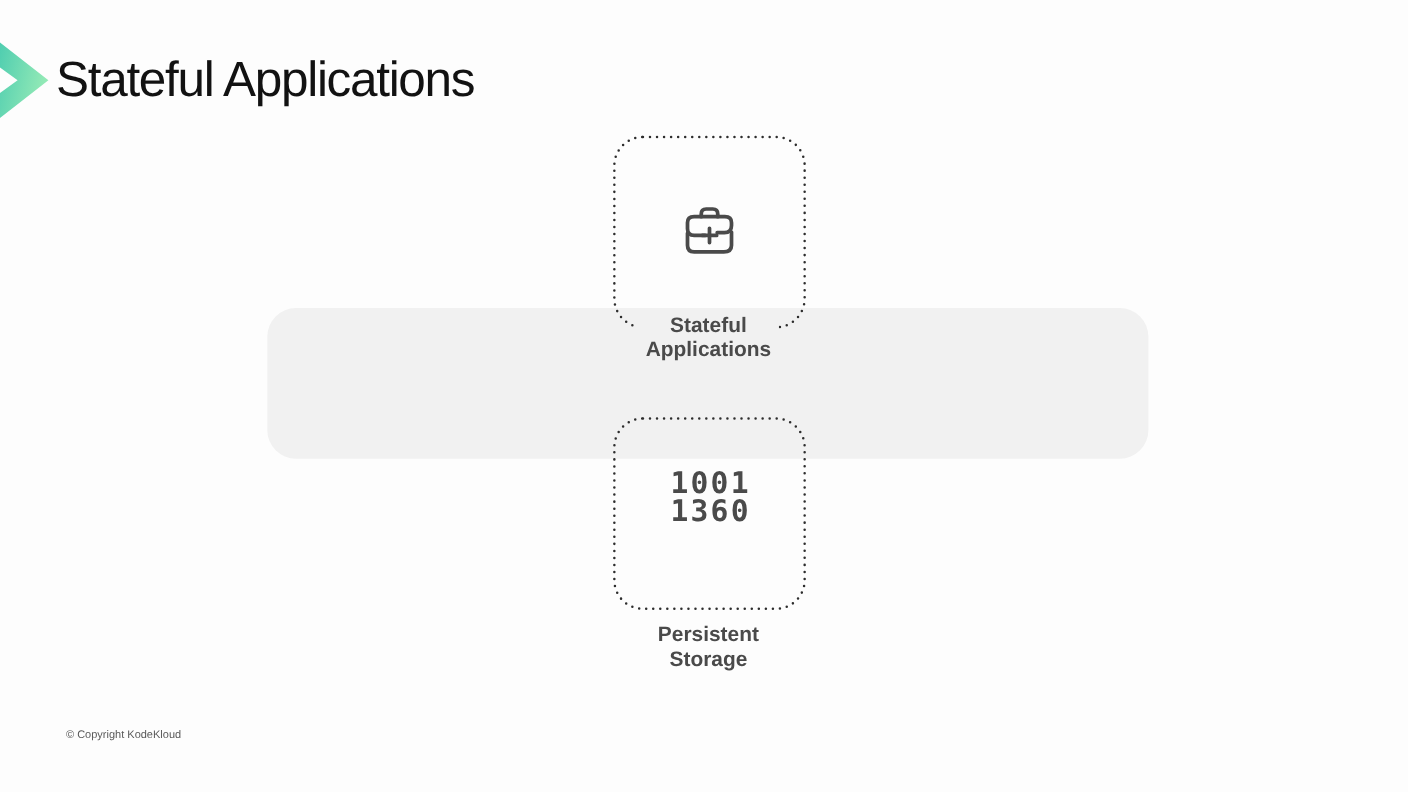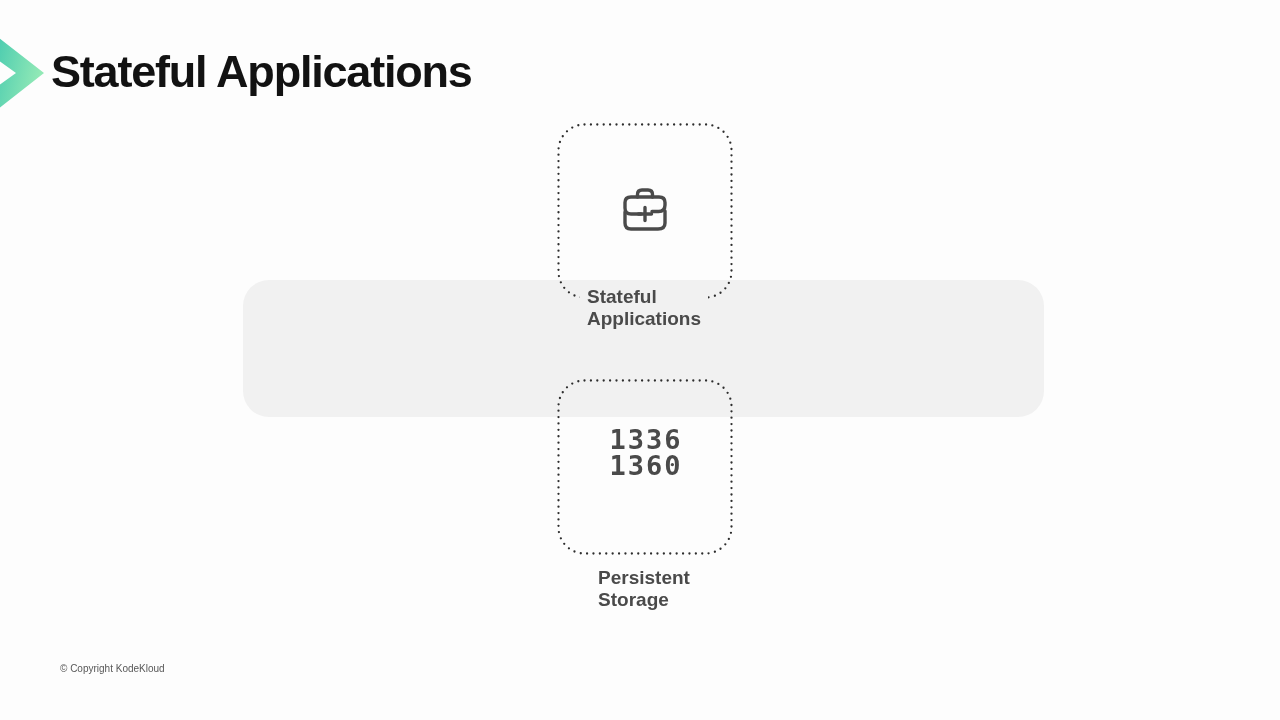--- a/index.html
+++ b/index.html
@@ -25,21 +25,21 @@
   .chevron{
     position:absolute;
     left:0; top:29px;
     width:46px; height:88px;
     overflow:visible;
   }
   .page-title{
     position:absolute;
     left:51px; top:46px;
     font-size:45px;
-    font-weight:700;
+    font-weight:400;
     letter-spacing:-1.2px;
     color:var(--title-color);
     white-space:nowrap;
     text-align:center;
   }
 
   
   .band{
     position:absolute;
     left:243px; top:280px;
@@ -79,20 +79,21 @@
     line-height:26px;
     letter-spacing:2px;
     padding-left:2px;
     color:var(--text-dark);
   }
 
   .node-label{
     position:absolute;
     left:644px;
     transform:translateX(-50%);
+    text-align:center;
     font-size:19px;
     font-weight:bold;
     line-height:21.5px;
     color:var(--text-dark);
     z-index:3;
     padding:1px 7px;
     white-space:nowrap;
   }
   .label-app{ top:285px; background:var(--band-bg); }
   .label-storage{ top:566px; background:var(--page-bg); }
@@ -142,21 +143,21 @@
 <div class="node-label label-app">
   <div>Stateful</div>
   <div>Applications</div>
 </div>
 
 <div class="node node-storage">
   <svg class="dotted-frame" viewBox="0 0 176 176" aria-hidden="true">
     <rect x="1.5" y="1.5" width="173" height="173" rx="26" fill="none" stroke="#2d2d2d" stroke-width="2.3" stroke-dasharray="0 6.4" stroke-linecap="round"></rect>
   </svg>
   <div class="binary-block">
-    <div>1336</div>
+    <div>1001</div>
     <div>1360</div>
   </div>
 </div>
 <div class="node-label label-storage">
   <div>Persistent</div>
   <div>Storage</div>
 </div>
 
 <div class="copyright">© Copyright KodeKloud</div>
 

